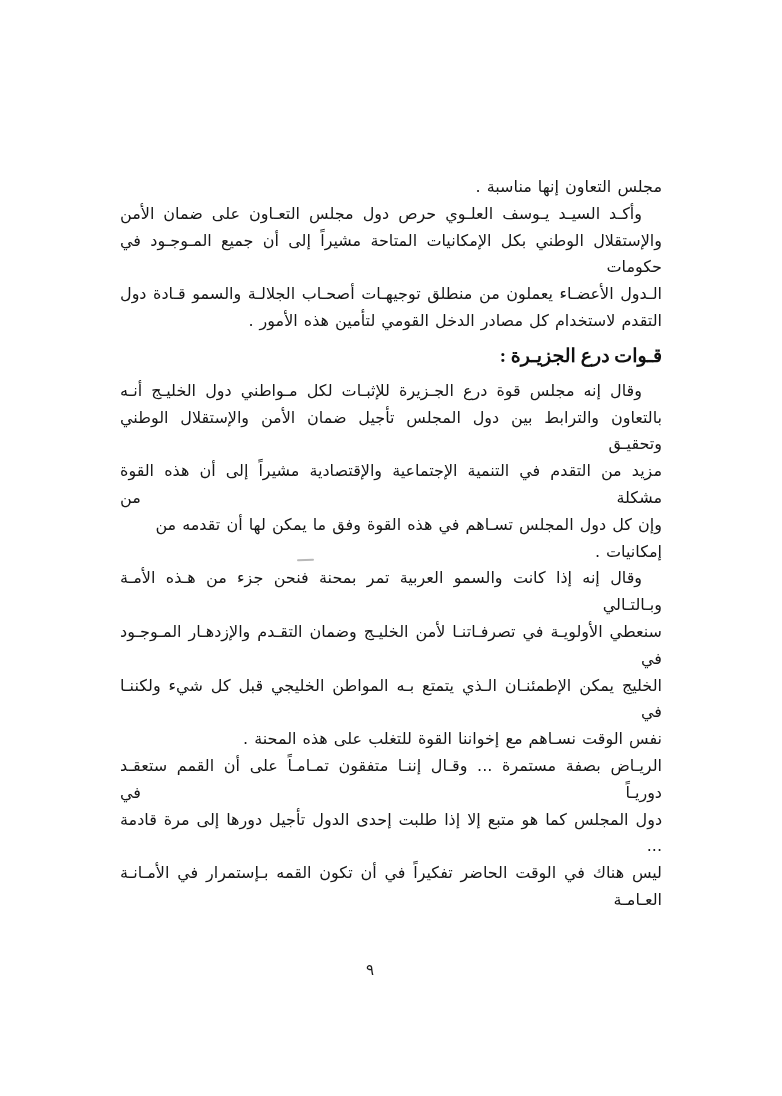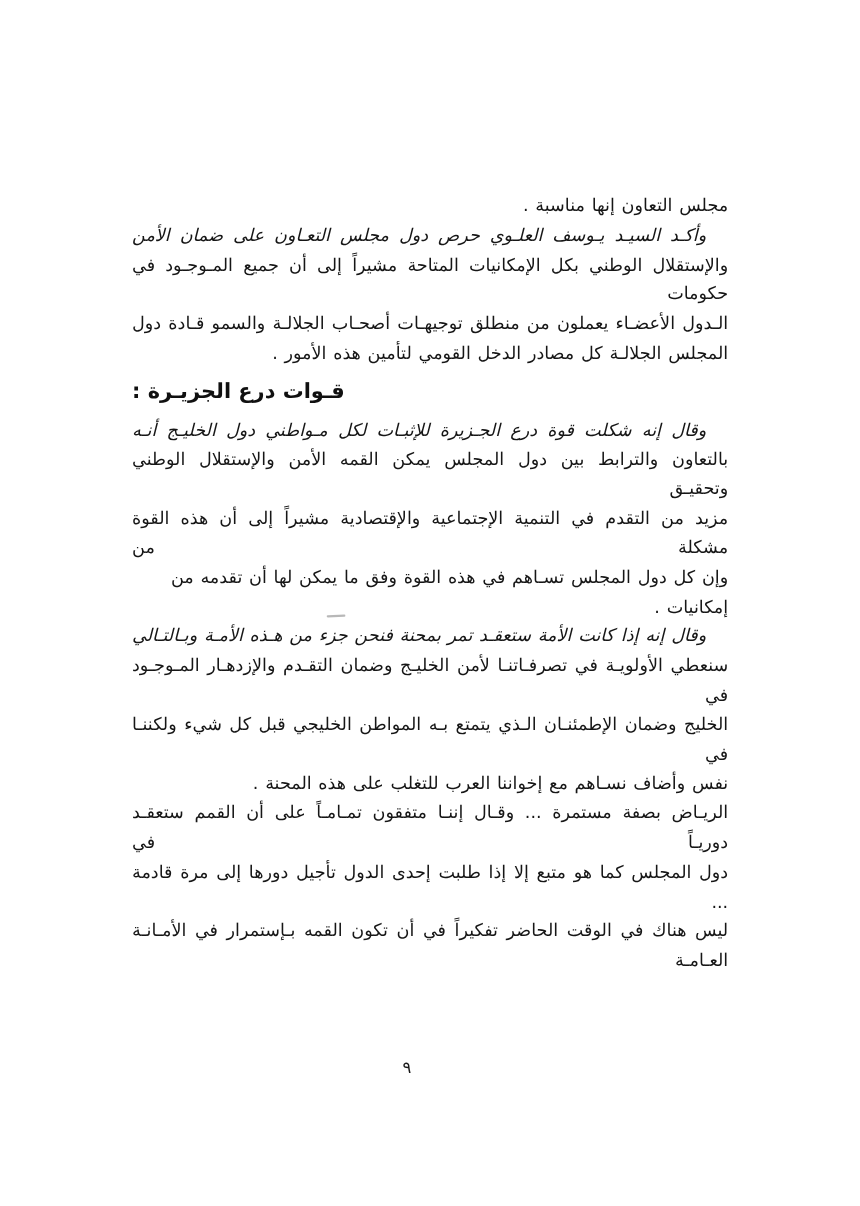--- a/index.html
+++ b/index.html
@@ -30,29 +30,29 @@
     text-align: justify;
     text-align-last: justify;
     word-spacing: 1px;
   }
   .ln.endline {
     text-align: right;
     text-align-last: right;
   }
   .ln.first {
     text-indent: 20px;
-    font-style: italic;
   }
   .heading {
     margin: 6px 0 7px 0;
     font-size: 19px;
     line-height: 30px;
     font-weight: 700;
     color: #101010;
-    text-align: left;
+    text-align: right;
+    font-family: Liberation Serif, serif;
   }
   .page-number {
     position: absolute;
     left: 358px;
     top: 961px;
     width: 24px;
     text-align: center;
     font-size: 15px;
     color: #1a1a1a;
     direction: rtl;
@@ -75,38 +75,38 @@
 <div class="page">
 
   <main class="text-block">
 
     <div class="ln endline">مجلس التعاون إنها مناسبة .</div>
 
     <div>
       <div class="ln first">وأكـد السيـد يـوسف العلـوي حرص دول مجلس التعـاون على ضمان الأمن</div>
       <div class="ln">والإستقلال الوطني بكل الإمكانيات المتاحة مشيراً إلى أن جميع المـوجـود في حكومات</div>
       <div class="ln">الـدول الأعضـاء يعملون من منطلق توجيهـات أصحـاب الجلالـة والسمو قـادة دول</div>
-      <div class="ln endline">المجلس الجلالـة كل مصادر الدخل القومي لتأمين هذه الأمور .</div>
+      <div class="ln endline">التقدم لاستخدام كل مصادر الدخل القومي لتأمين هذه الأمور .</div>
     </div>
 
     <h2 class="heading">قـوات درع الجزيـرة :</h2>
 
     <div>
-      <div class="ln first">وقال إنه شكلت قوة درع الجـزيرة للإثبـات لكل مـواطني دول الخليـج أنـه</div>
-      <div class="ln">بالتعاون والترابط بين دول المجلس يمكن القمه الأمن والإستقلال الوطني وتحقيـق</div>
+      <div class="ln first">وقال إنه مجلس قوة درع الجـزيرة للإثبـات لكل مـواطني دول الخليـج أنـه</div>
+      <div class="ln">بالتعاون والترابط بين دول المجلس تأجيل ضمان الأمن والإستقلال الوطني وتحقيـق</div>
       <div class="ln">مزيد من التقدم في التنمية الإجتماعية والإقتصادية مشيراً إلى أن هذه القوة مشكلة من</div>
       <div class="ln endline">وإن كل دول المجلس تسـاهم في هذه القوة وفق ما يمكن لها أن تقدمه من إمكانيات .</div>
     </div>
 
 
     <div>
-      <div class="ln first">وقال إنه إذا كانت الأمة ستعقـد تمر بمحنة فنحن جزء من هـذه الأمـة وبـالتـالي</div>
+      <div class="ln first">وقال إنه إذا كانت والسمو العربية تمر بمحنة فنحن جزء من هـذه الأمـة وبـالتـالي</div>
       <div class="ln">سنعطي الأولويـة في تصرفـاتنـا لأمن الخليـج وضمان التقـدم والإزدهـار المـوجـود في</div>
-      <div class="ln">الخليج وضمان الإطمئنـان الـذي يتمتع بـه المواطن الخليجي قبل كل شيء ولكننـا في</div>
-      <div class="ln endline">نفس وأضاف نسـاهم مع إخواننا العرب للتغلب على هذه المحنة .</div>
+      <div class="ln">الخليج يمكن الإطمئنـان الـذي يتمتع بـه المواطن الخليجي قبل كل شيء ولكننـا في</div>
+      <div class="ln endline">نفس الوقت نسـاهم مع إخواننا القوة للتغلب على هذه المحنة .</div>
     </div>
 
     <div>
       <div class="ln">الريـاض بصفة مستمرة ... وقـال إننـا متفقون تمـامـاً على أن القمم ستعقـد دوريـاً في</div>
       <div class="ln">دول المجلس كما هو متبع إلا إذا طلبت إحدى الدول تأجيل دورها إلى مرة قادمة ...</div>
       <div class="ln">ليس هناك في الوقت الحاضر تفكيراً في أن تكون القمه بـإستمرار في الأمـانـة العـامـة</div>
 
     </div>
 
   </main>

